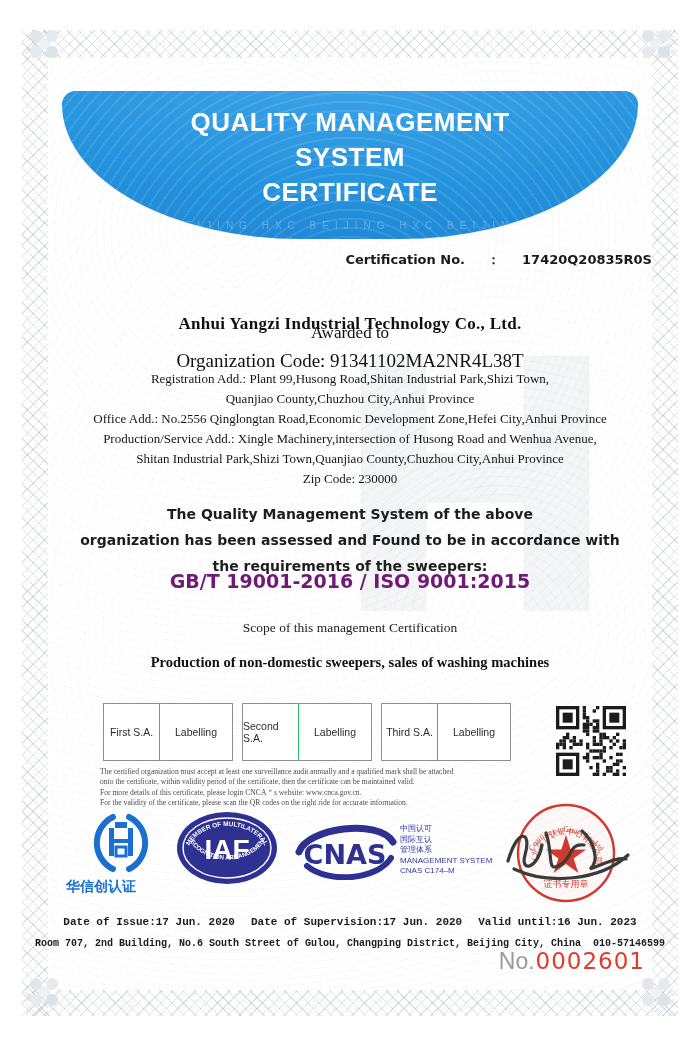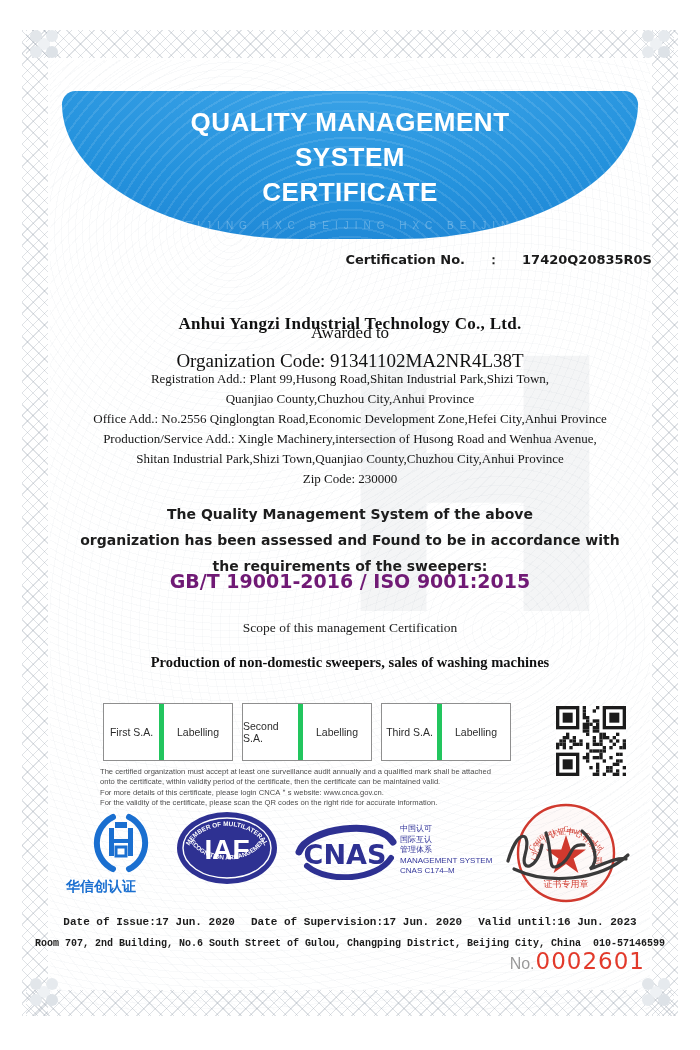--- a/index.html
+++ b/index.html
@@ -54,44 +54,44 @@
   .statement{position:absolute;left:30px;width:640px;top:501px;text-align:center;
     font-family:"DejaVu Sans",sans-serif;font-weight:bold;font-size:14px;line-height:26px;color:#1d1d1d;}
   .standard{top:570px;font-family:"DejaVu Sans",sans-serif;font-weight:bold;font-size:19px;color:#701a75;}
   .scope-label{top:620px;font-size:13.5px;color:#222;}
   .scope-text{top:654px;font-size:14.5px;font-weight:bold;}
 
   .audit-row{position:absolute;left:103px;top:703px;display:flex;gap:9px;}
   .audit-box{width:128px;height:56px;border:1px solid #8f8f8f;display:flex;background:#fff;}
   .audit-cell{display:flex;align-items:center;justify-content:center;
     font-family:"Liberation Sans",sans-serif;font-size:10.5px;color:#2c2c2c;}
-  .audit-cell.stage{width:55px;border-right:5px solid #22c55e;}
+  .audit-cell.stage{width:55px;border-right:1px solid #22c55e;}
   .audit-cell.mark{flex:1;}
 
   .qr{position:absolute;left:556px;top:706px;width:70px;height:70px;background:#fff;}
 
   .fineprint{position:absolute;left:100px;top:767px;width:448px;
-    font-family:Liberation Sans, sans-serif;font-size:7.6px;line-height:10.4px;color:#4d4d4d;}
+    font-family:Liberation Serif, serif;font-size:7.6px;line-height:10.4px;color:#4d4d4d;}
 
   
   .hxc{position:absolute;left:88px;top:810px;}
   .hxc-caption{position:absolute;left:66px;top:878px;width:112px;
     font-family:"DejaVu Sans",sans-serif;font-weight:bold;font-size:14px;color:#1a6fd0;}
   .iaf{position:absolute;left:176px;top:810px;}
   .cnas{position:absolute;left:293px;top:822px;}
   .accred{position:absolute;left:400px;top:824px;font-family:"Liberation Sans",sans-serif;
     font-size:8px;line-height:10.5px;color:#34379b;}
   .stamp{position:absolute;left:496px;top:797px;}
 
   .dates-row{position:absolute;left:30px;top:916px;width:640px;display:flex;justify-content:center;gap:16px;
     font-family:"Liberation Mono",monospace;font-weight:bold;font-size:11px;color:#1c1c1c;white-space:nowrap;}
   .addr-row{position:absolute;left:20px;top:938px;width:660px;display:flex;justify-content:center;gap:12px;
     font-family:"Liberation Mono",monospace;font-weight:bold;font-size:10px;color:#1c1c1c;white-space:nowrap;}
   .serial{position:absolute;top:948px;right:55px;display:flex;align-items:baseline;gap:1px;}
-  .serial-prefix{font-family:"Liberation Sans",sans-serif;font-size:16px;color:#9a9a9a;}
+  .serial-prefix{font-family:"Liberation Sans",sans-serif;font-size:23px;color:#9a9a9a;}
   .serial-number{font-family:"DejaVu Sans",sans-serif;font-size:23px;letter-spacing:1px;color:#e23a2b;}
 </style>
 </head>
 <body>
 
 <div class="page">
 
   <div class="band top"></div>
   <div class="band bottom"></div>
   <div class="band left"></div>

